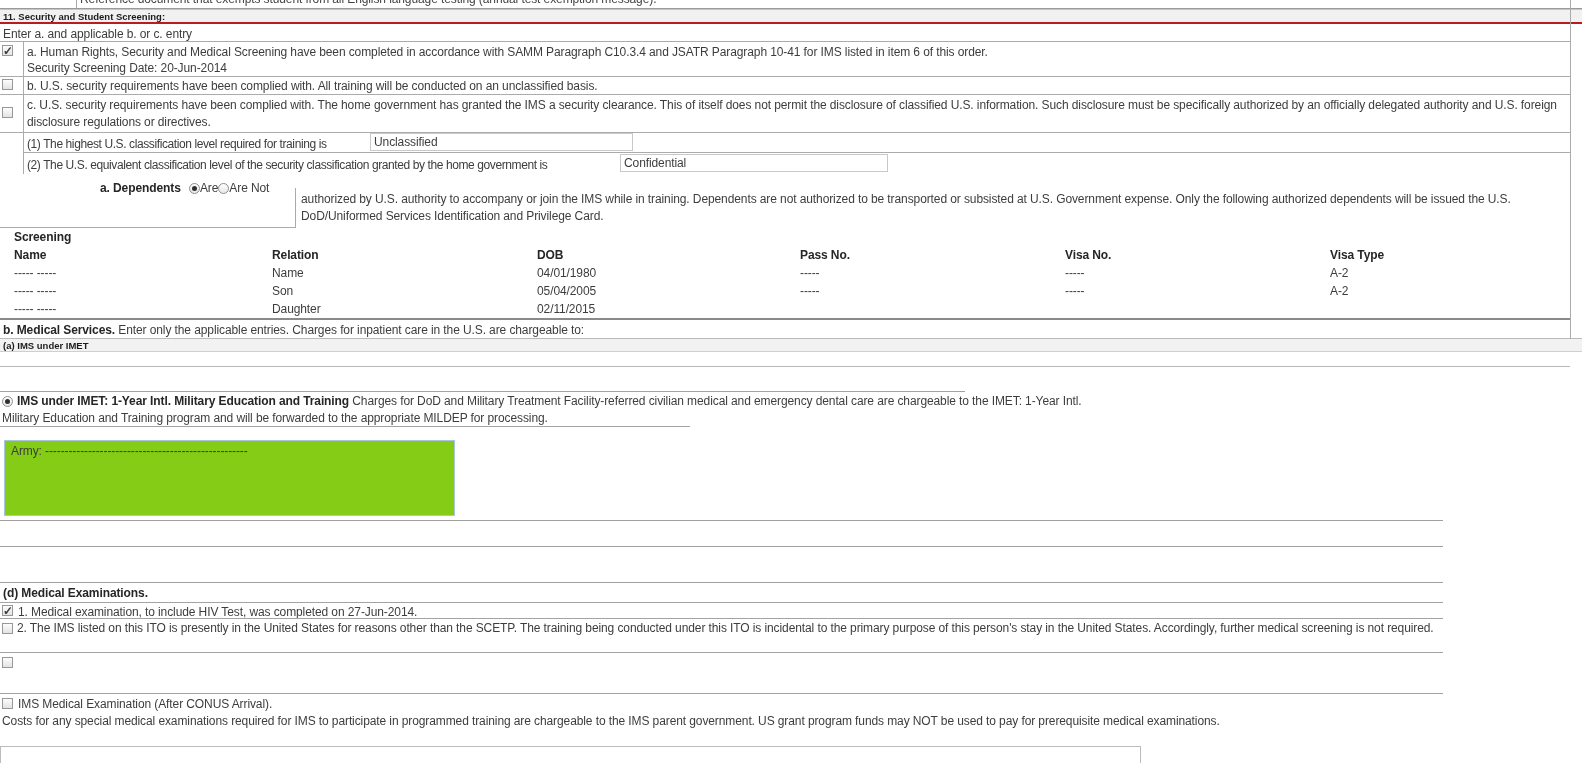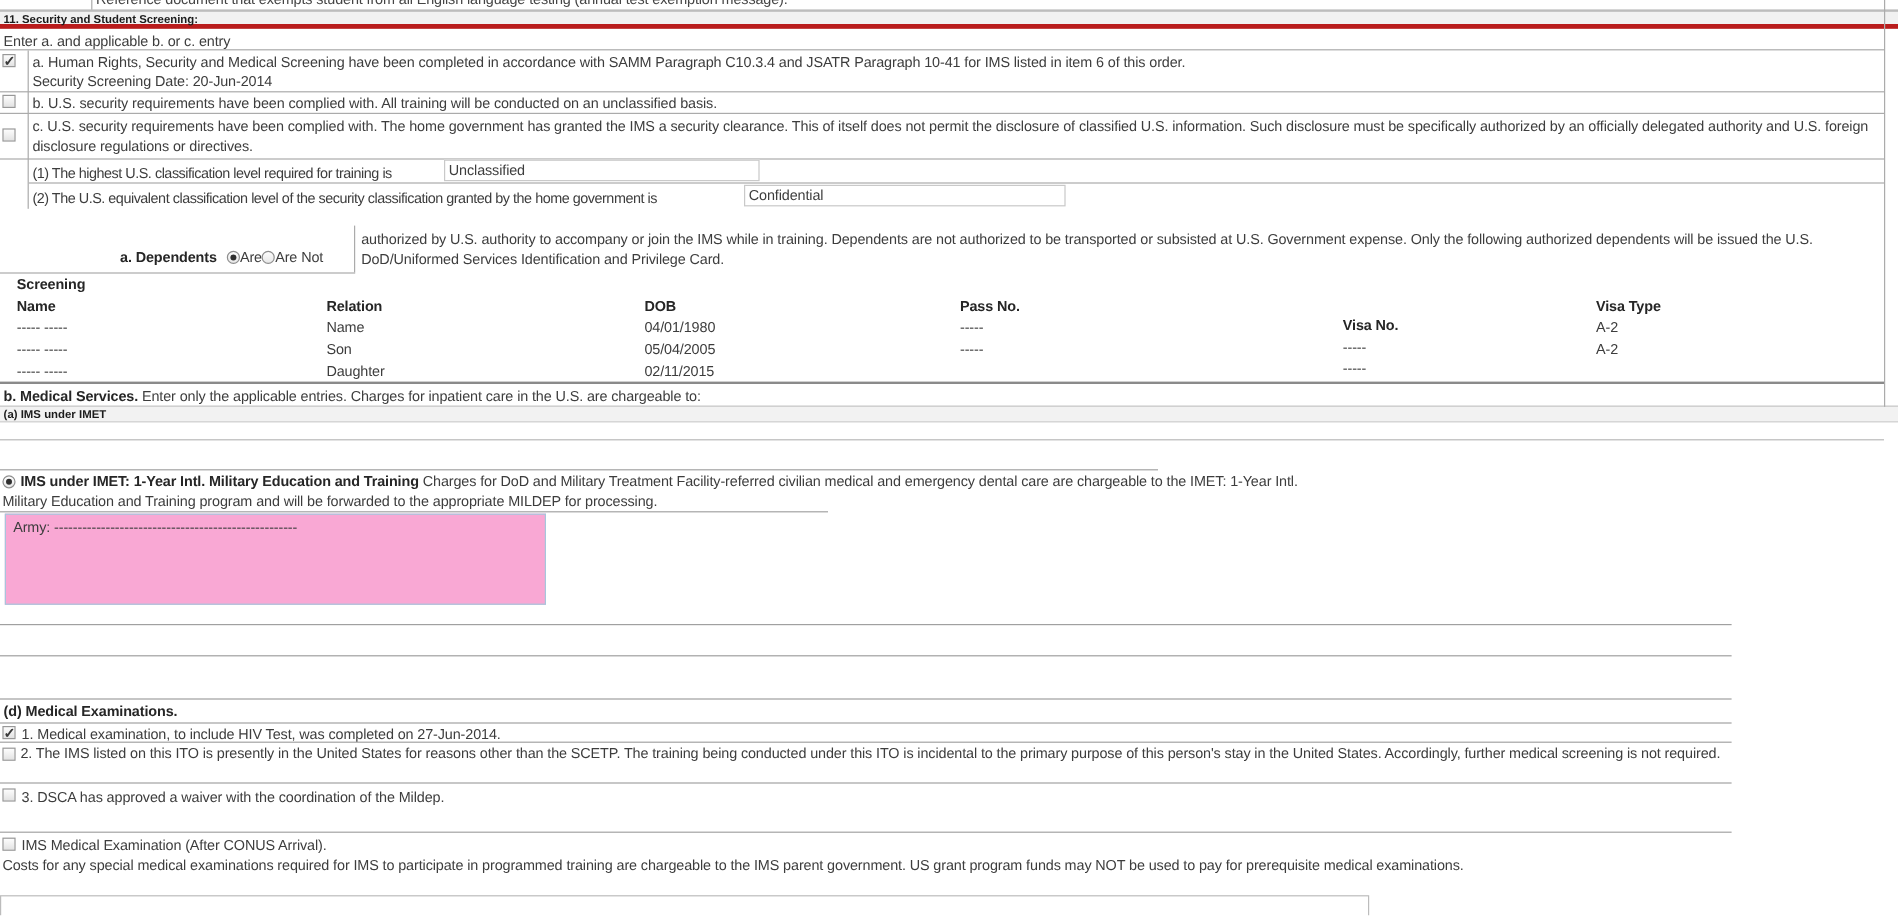--- a/index.html
+++ b/index.html
@@ -9,21 +9,21 @@
     background:#fff; font-family:"Liberation Sans", sans-serif;
     font-size:12px; letter-spacing:-0.1px; color:#3d3d3d; line-height:16px;
   }
   .abs { position:absolute; white-space:nowrap; }
   .wrap { position:absolute; white-space:normal; line-height:17px; }
   .hline { position:absolute; height:0; border-top:1px solid #ababab; }
   .hline2 { position:absolute; height:0; border-top:2px solid #8a8a8a; }
   .vline { position:absolute; width:0; border-left:1px solid #ababab; }
   .bar {
     position:absolute; background:#f1f1f1;
-    border-top:1px solid #c6c6c6; border-bottom:4px solid #b91c1c;
+    border-top:1px solid #c6c6c6; border-bottom:2px solid #b91c1c;
     font-size:9.5px; font-weight:bold; color:#1c1c1c; letter-spacing:0;
     padding:2px 0 0 3px; line-height:10px;
   }
   .bold { font-weight:bold; color:#262626; }
   .cb {
     position:absolute; width:11px; height:11px;
     border:1px solid #989898; background:linear-gradient(#fdfdfd,#e3e3e3);
   }
   .cb.checked::after {
     content:"\2713"; position:absolute; top:-3px; left:0px;
@@ -41,21 +41,21 @@
   .inputbox {
     position:absolute; border:1px solid #c9c9c9; background:#fff;
     padding:0 3px; line-height:16px; overflow:hidden;
   }
   .clipped { position:absolute; top:0; left:80px; width:1460px; height:8px; overflow:hidden; }
   .clipped-inner { position:relative; top:-9px; color:#454545; }
   .tight { letter-spacing:-0.4px; }
   .trow { position:absolute; left:0; width:1570px; height:17px; }
   .tc { position:absolute; white-space:nowrap; }
   .c-name { left:14px; } .c-rel { left:272px; } .c-dob { left:537px; }
-  .c-pass { left:800px; } .c-visa { left:1119px;margin-top:16px; } .c-type { left:1330px; }
+  .c-pass { left:800px; } .c-visa { left:1065px; } .c-type { left:1330px; }
 </style>
 </head>
 <body>
 
 <div id="page">
 
   <div class="clipped">
     <div class="clipped-inner">Reference document that exempts student from all English language testing (annual test exemption message).</div>
   </div>
   <div class="vline" style="left:76px;top:0;height:8px"></div>
@@ -86,21 +86,21 @@
   <div class="inputbox" style="top:133px;left:370px;width:263px;height:18px">
     <span>Unclassified</span>
   </div>
   <div class="hline" style="top:152px;left:24px;width:1546px"></div>
   <div class="abs tight" style="top:157px;left:27px">(2) The U.S. equivalent classification level of the security classification granted by the home government is</div>
   <div class="inputbox" style="top:154px;left:620px;width:268px;height:18px">
     <span>Confidential</span>
   </div>
 
 
-  <div class="abs" style="top:206px;left:100px">
+  <div class="abs" style="top:180px;left:100px">
     <span class="bold">a. Dependents</span>
     <span style="margin-left:5px"></span><span class="radio sel"></span><span>Are</span><span class="radio"></span><span>Are Not</span>
   </div>
   <div class="wrap" style="top:191px;left:301px;width:1258px">authorized by U.S. authority to accompany or join the IMS while in training. Dependents are not authorized to be transported or subsisted at U.S. Government expense. Only the following authorized dependents will be issued the U.S. DoD/Uniformed Services Identification and Privilege Card.</div>
   <div class="vline" style="left:295px;top:188px;height:39px"></div>
   <div class="hline" style="top:227px;left:0;width:296px"></div>
 
   <div class="abs bold" style="top:229px;left:14px">Screening</div>
   <div class="trow" style="top:247px">
     <span class="tc c-name bold">Name</span>
@@ -145,42 +145,41 @@
     <span>(a) IMS under IMET</span>
   </div>
   <div class="hline" style="top:366px;left:0;width:1570px;border-color:#b9b9b9"></div>
   <div class="hline" style="top:391px;left:0;width:965px;border-color:#a3a3a3"></div>
 
   <div class="wrap" style="top:393px;left:2px;width:1105px">
     <span class="radio sel" style="margin-right:4px"></span><span class="bold">IMS under IMET: 1-Year Intl. Military Education and Training</span><span> Charges for DoD and Military Treatment Facility-referred civilian medical and emergency dental care are chargeable to the IMET: 1-Year Intl. Military Education and Training program and will be forwarded to the appropriate MILDEP for processing.</span>
   </div>
   <div class="hline" style="top:426px;left:0;width:690px;border-color:#a3a3a3"></div>
 
-  <div class="abs" style="top:428px;left:4px;width:451px;height:76px;border:1px solid #a7c6dc;background:#f9a8d4;padding:2px 6px;white-space:normal">
+  <div class="abs" style="top:440px;left:4px;width:451px;height:76px;border:1px solid #a7c6dc;background:#84cc16;padding:2px 6px;white-space:normal">
     <span>Army: ----------------------------------------------------</span>
   </div>
 
   <div class="hline" style="top:520px;left:0;width:1443px;border-color:#a0a0a0"></div>
   <div class="hline" style="top:546px;left:0;width:1443px;border-color:#a0a0a0"></div>
   <div class="hline" style="top:582px;left:0;width:1443px;border-color:#a0a0a0"></div>
 
   <div class="abs bold" style="top:585px;left:3px">(d) Medical Examinations.</div>
   <div class="hline" style="top:602px;left:0;width:1443px;border-color:#a3a3a3"></div>
 
   <div class="cb checked" style="left:2px;top:605px"></div>
   <div class="abs" style="top:604px;left:18px">1. Medical examination, to include HIV Test, was completed on 27-Jun-2014.</div>
   <div class="hline" style="top:618px;left:0;width:1443px;border-color:#a3a3a3"></div>
 
   <div class="wrap" style="top:620px;left:2px;width:1520px">
     <span class="cb" style="position:relative;display:inline-block;top:2px;margin-right:4px"></span><span>2. The IMS listed on this ITO is presently in the United States for reasons other than the SCETP. The training being conducted under this ITO is incidental to the primary purpose of this person's stay in the United States. Accordingly, further medical screening is not required.</span>
   </div>
   <div class="hline" style="top:652px;left:0;width:1443px;border-color:#a3a3a3"></div>
 
   <div class="cb" style="left:2px;top:657px"></div>
-  <div class="abs" style="top:656px;left:18px">3. DSCA has approved a waiver with the coordination of the Mildep.</div>
   <div class="hline" style="top:693px;left:0;width:1443px;border-color:#a3a3a3"></div>
 
   <div class="cb" style="left:2px;top:698px"></div>
   <div class="abs" style="top:696px;left:18px">IMS Medical Examination (After CONUS Arrival).</div>
   <div class="wrap" style="top:713px;left:2px;width:1522px">Costs for any special medical examinations required for IMS to participate in programmed training are chargeable to the IMS parent government. US grant program funds may NOT be used to pay for prerequisite medical examinations.</div>
 
   <div class="abs" style="top:746px;left:0;width:1141px;height:30px;border:1px solid #bcbcbc;background:#fff">
     <span></span>
   </div>
 

